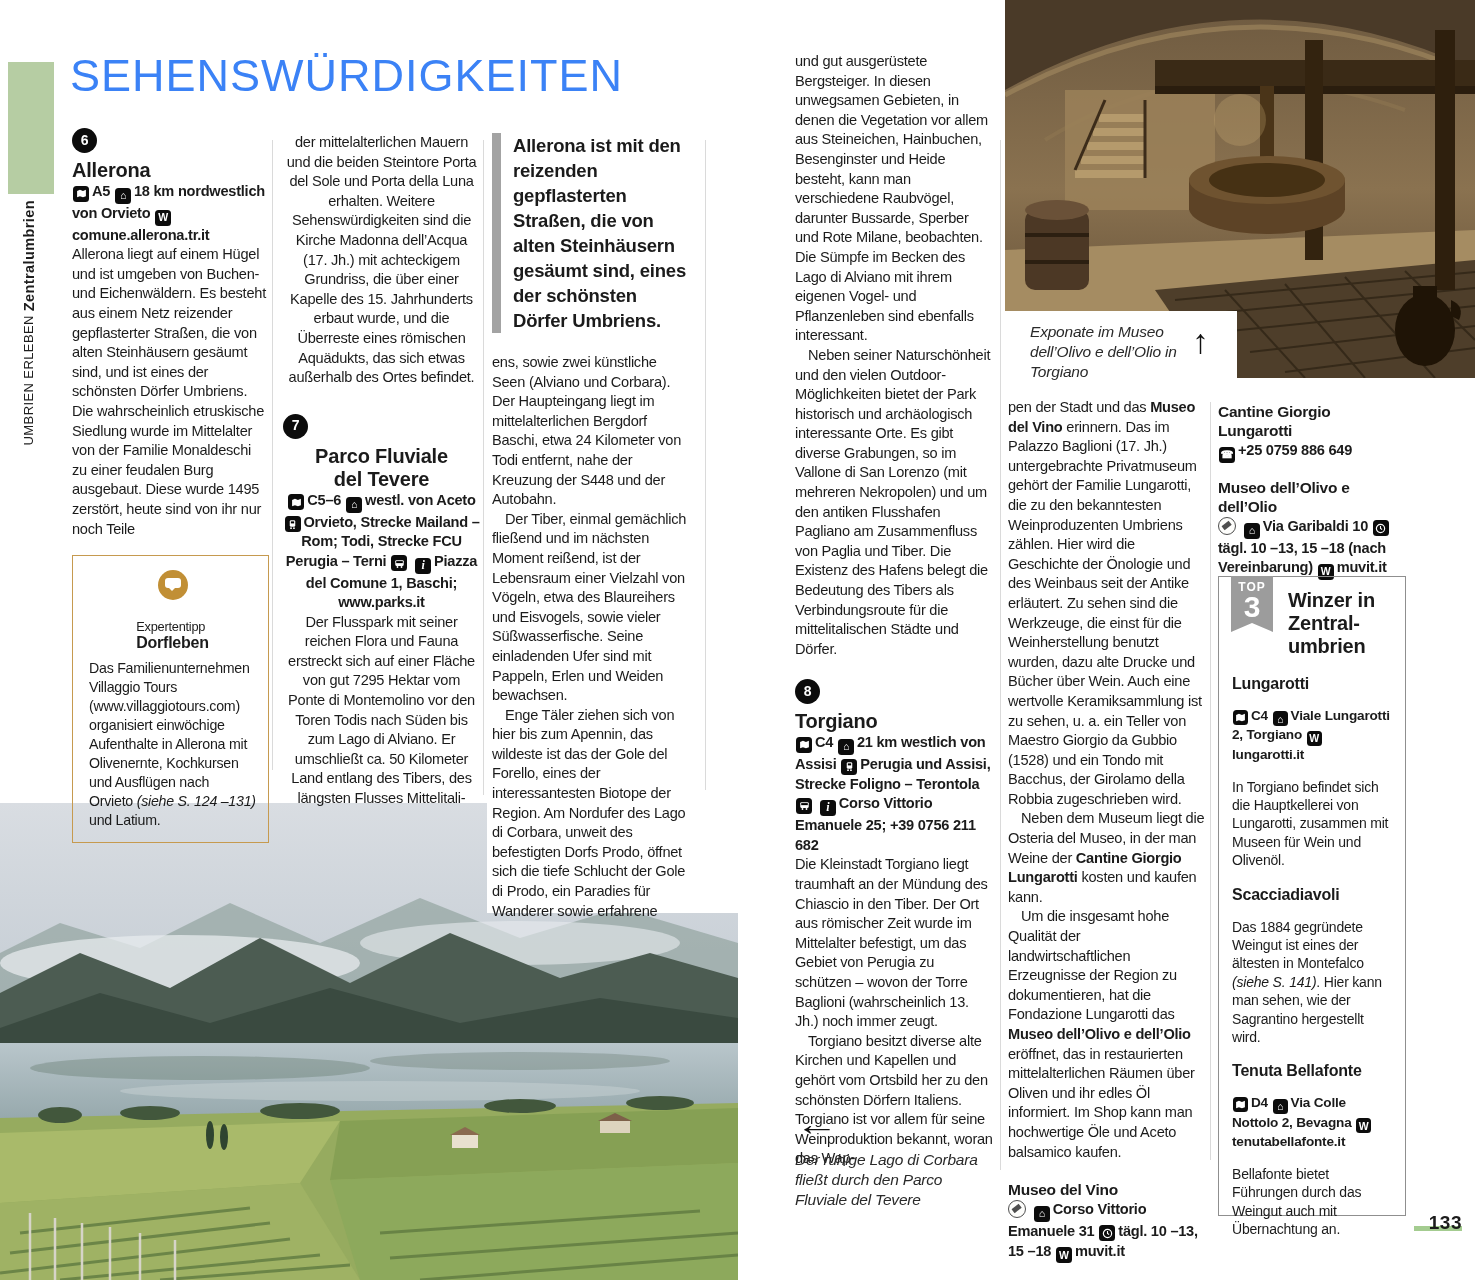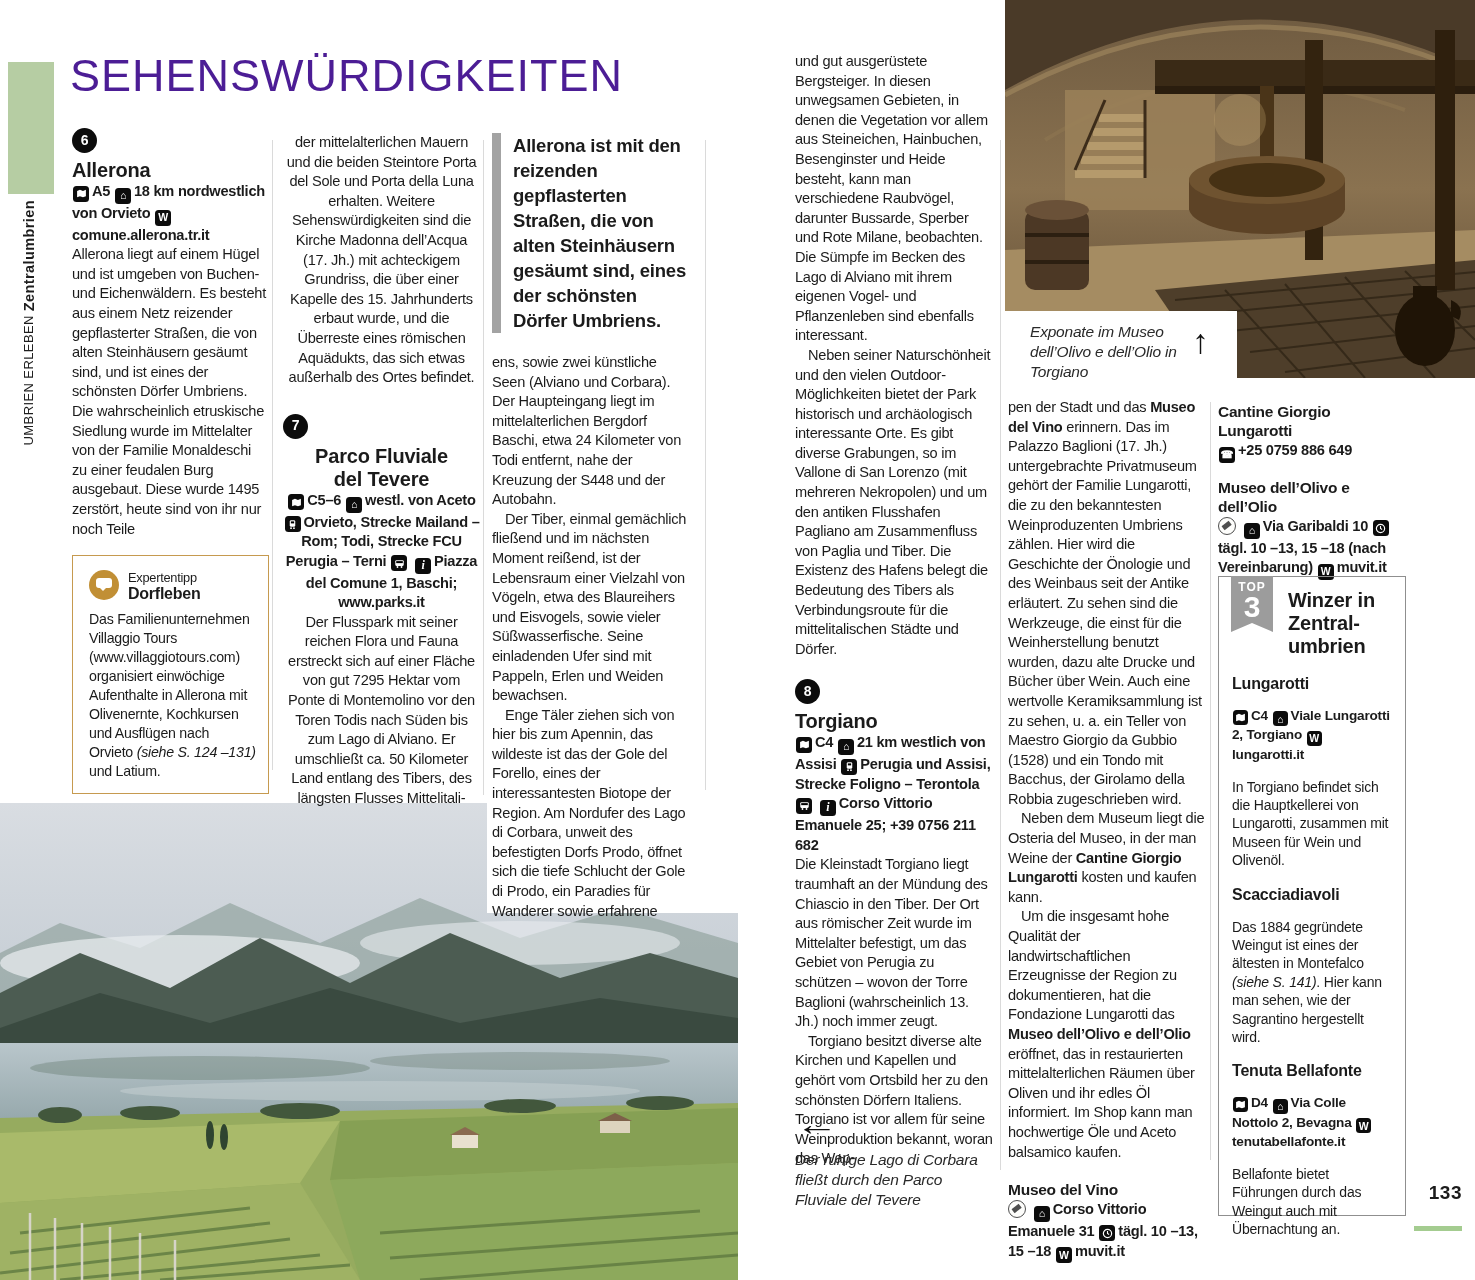--- a/index.html
+++ b/index.html
@@ -7,21 +7,21 @@
         font-family:"Liberation Sans",sans-serif;color:#1b1b1b;}
   
   .col{position:absolute;font-size:14.6px;line-height:19.6px;letter-spacing:-0.25px;hyphens:auto;}
   .col p{margin:0;}
   .para{margin-bottom:9px;}
   .ind{text-indent:13px;}
   .pre{white-space:pre-line;}
   .it{font-style:italic;}
   .b{font-weight:bold;}
   
-  .title{position:absolute;left:70px;top:50px;font-size:45px;font-weight:200;letter-spacing:1px;color:#4c1d95;}
+  .title{position:absolute;left:70px;top:50px;font-size:45px;font-weight:200;letter-spacing:1px;color:#3b82f6;}
   .greenblock{position:absolute;left:8px;top:62px;width:46px;height:132px;}
   .vtext{position:absolute;left:22px;top:200px;writing-mode:vertical-rl;transform:rotate(180deg);
          font-size:13px;letter-spacing:.4px;color:#1d1d1d;line-height:1;}
   .vtext .b{font-size:14.5px;}
   
   .badge{width:25px;height:25px;border-radius:50%;background:#0c0c0c;color:#fff;font-size:14px;
          font-weight:bold;display:flex;align-items:center;justify-content:center;margin-bottom:6px;}
   .place{font-size:20px;font-weight:bold;letter-spacing:-0.2px;margin:0 0 6px 0;line-height:23px;}
   .info{font-weight:bold;margin-bottom:10px;}
   .ic{display:inline-flex;width:16px;height:16px;border-radius:3.5px;background:#0c0c0c;color:#fff;
@@ -38,21 +38,21 @@
   .qblock{display:flex;margin-bottom:20px;}
   .qbar{width:9px;background:#a3a3a3;flex:none;margin-right:12px;}
   .qtext{font-weight:bold;font-size:18.5px;line-height:25px;letter-spacing:-0.2px;}
   
   .tipbox{position:relative;border:1px solid #c69a4f;padding:14px 12px 12px 16px;margin-top:16px;}
   .tipbox .corner{position:absolute;width:15px;height:15px;border:0 solid #c69a4f;}
   .c1{left:-2px;top:-2px;border-left-width:3px;border-top-width:3px;}
   .c2{right:-2px;top:-2px;border-right-width:3px;border-top-width:3px;}
   .c3{left:-2px;bottom:-2px;border-left-width:3px;border-bottom-width:3px;}
   .c4{right:-2px;bottom:-2px;border-right-width:3px;border-bottom-width:3px;}
-  .tiphead{display:flex;gap:9px;margin-bottom:7px;}
+  .tiphead{display:flex;align-items:center;gap:19px;margin-bottom:7px;flex-direction:column;}
   .tipicon{width:30px;height:30px;border-radius:50%;background:#c18f35;flex:none;position:relative;}
   .tipicon::before{content:"";position:absolute;left:7px;top:8px;width:16px;height:10px;background:#fff;border-radius:3px;}
   .tipicon::after{content:"";position:absolute;left:10px;top:17px;border:4px solid transparent;border-top-color:#fff;}
   .tipkick{font-size:12.8px;line-height:15px;}
   .tipname{font-size:16px;font-weight:bold;line-height:18px;}
   .tiptext{font-size:14.2px;line-height:19px;}
   
   .topbox{position:absolute;left:1218px;top:576px;width:188px;height:640px;border:1px solid #8f8f8f;
           box-sizing:border-box;padding:10px 12px 12px 13px;font-size:14px;line-height:18.4px;letter-spacing:-0.2px;}
   .ribbon{position:absolute;left:12px;top:-1px;width:42px;height:56px;background:#9c9c9c;color:#fff;text-align:center;
@@ -67,21 +67,21 @@
   .listing{margin-bottom:15px;}
   .listing h4{margin:0 0 1px 0;font-size:15.5px;line-height:19px;}
   
   .photo{position:absolute;overflow:hidden;}
   .photo svg{display:block;width:100%;height:100%;}
   .notch{position:absolute;background:#fff;}
   .cap{position:absolute;font-style:italic;font-size:15.5px;line-height:20px;color:#2a2a2a;letter-spacing:-0.2px;}
   .arrow{position:absolute;font-size:30px;font-weight:300;color:#111;}
   .vr{position:absolute;width:1px;background:#dadada;}
   .pgbar{position:absolute;left:1414px;top:1226px;width:48px;height:5px;}
-  .pgnum{position:absolute;left:1404px;top:1182px;width:58px;text-align:right;font-size:19px;font-weight:bold;letter-spacing:.5px;}
+  .pgnum{position:absolute;left:1404px;top:1212px;width:58px;text-align:right;font-size:19px;font-weight:bold;letter-spacing:.5px;}
 </style>
 </head>
 <body>
 
 <div class="page">
 
   <div class="photo" style="left:1005px;top:0;width:470px;height:378px;">
     <svg viewBox="0 0 470 378" preserveAspectRatio="none">
       <defs>
           <linearGradient id="cell" x1="0" y1="0" x2="0" y2="1">

